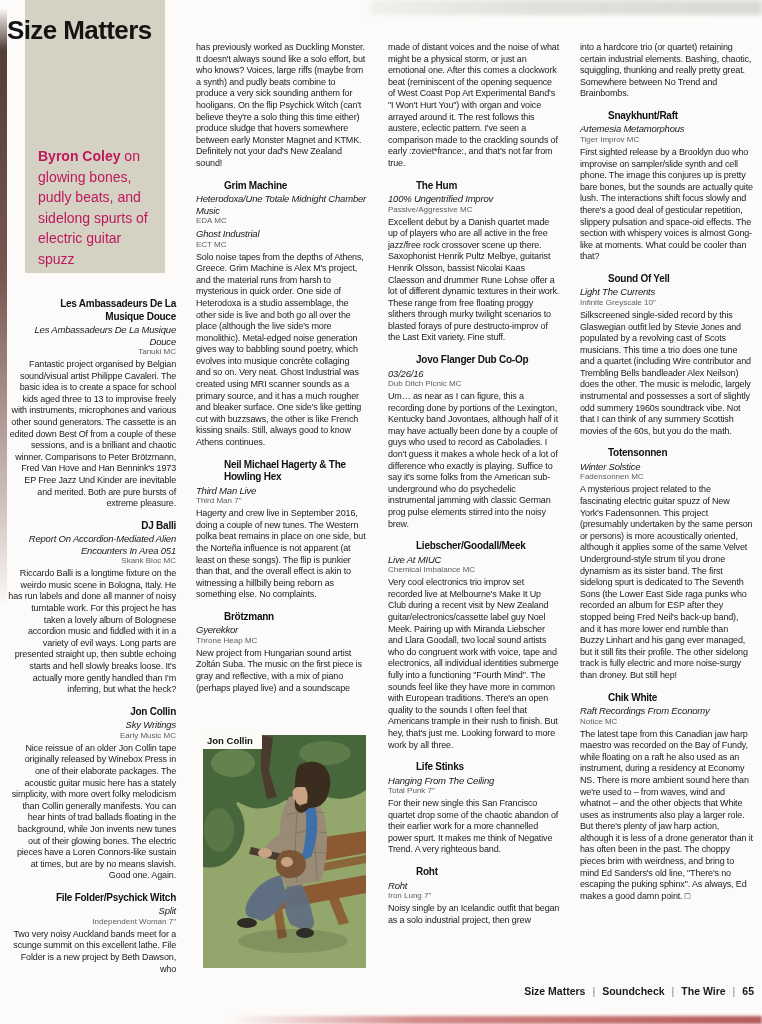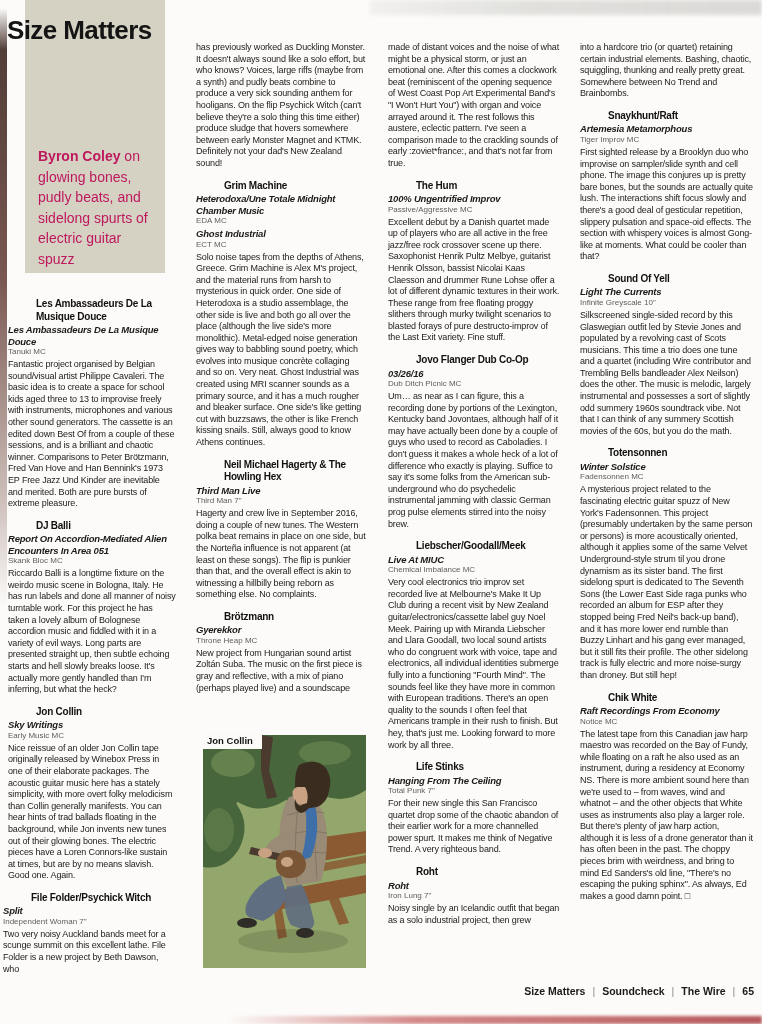--- a/index.html
+++ b/index.html
@@ -16,28 +16,28 @@
 
   
   .intro-box{position:absolute;left:25px;top:0;width:140px;height:273px;background:#d5d2c4;}
   .page-title{position:absolute;left:7px;top:15px;margin:0;font-size:26px;font-weight:700;
     letter-spacing:-0.6px;color:#141414;white-space:nowrap;}
   .intro-text{position:absolute;left:13px;top:146px;width:116px;font-size:14px;line-height:20.5px;color:#be185d;}
   .intro-author{font-weight:bold;}
 
   
   .col{position:absolute;width:170px;top:42px;}
-  #col-1{left:8px;top:298px;width:168px;}
+  #col-1{left:8px;top:298px;width:168px;text-align:right;}
   #col-2{left:196px;}
   #col-3{left:388px;width:172px;}
   #col-4{left:580px;width:174px;}
 
   .b-artist{font-size:10px;line-height:12.5px;font-weight:bold;letter-spacing:-0.25px;color:#111;margin:9px 0 1px;padding-left:28px;}
   .col > .b-artist:first-child{margin-top:0;}
-  .b-title{font-size:9.5px;line-height:11.5px;font-weight:bold;font-style:italic;letter-spacing:-0.2px;color:#1a1a1a;margin:0;}
+  .b-title{font-size:9.5px;line-height:11.5px;font-weight:normal;font-style:italic;letter-spacing:-0.2px;color:#1a1a1a;margin:0;}
   .b-label{font-size:8px;line-height:10px;color:#5d5d5d;margin:0 0 2px;}
   .b-body{font-size:9px;line-height:11.6px;letter-spacing:-0.15px;margin:0 0 10px;color:#222;}
   
   #col-1 > :nth-child(n+13){margin-left:-5px;}
 
   
   .photo{position:absolute;left:203px;top:735px;width:163px;height:233px;}
   .photo svg{display:block;}
   .photo-caption{position:absolute;left:0;top:-2px;background:#fbfaf7;padding:2px 9px 3px 4px;
     font-size:9.5px;font-weight:bold;color:#141414;}

